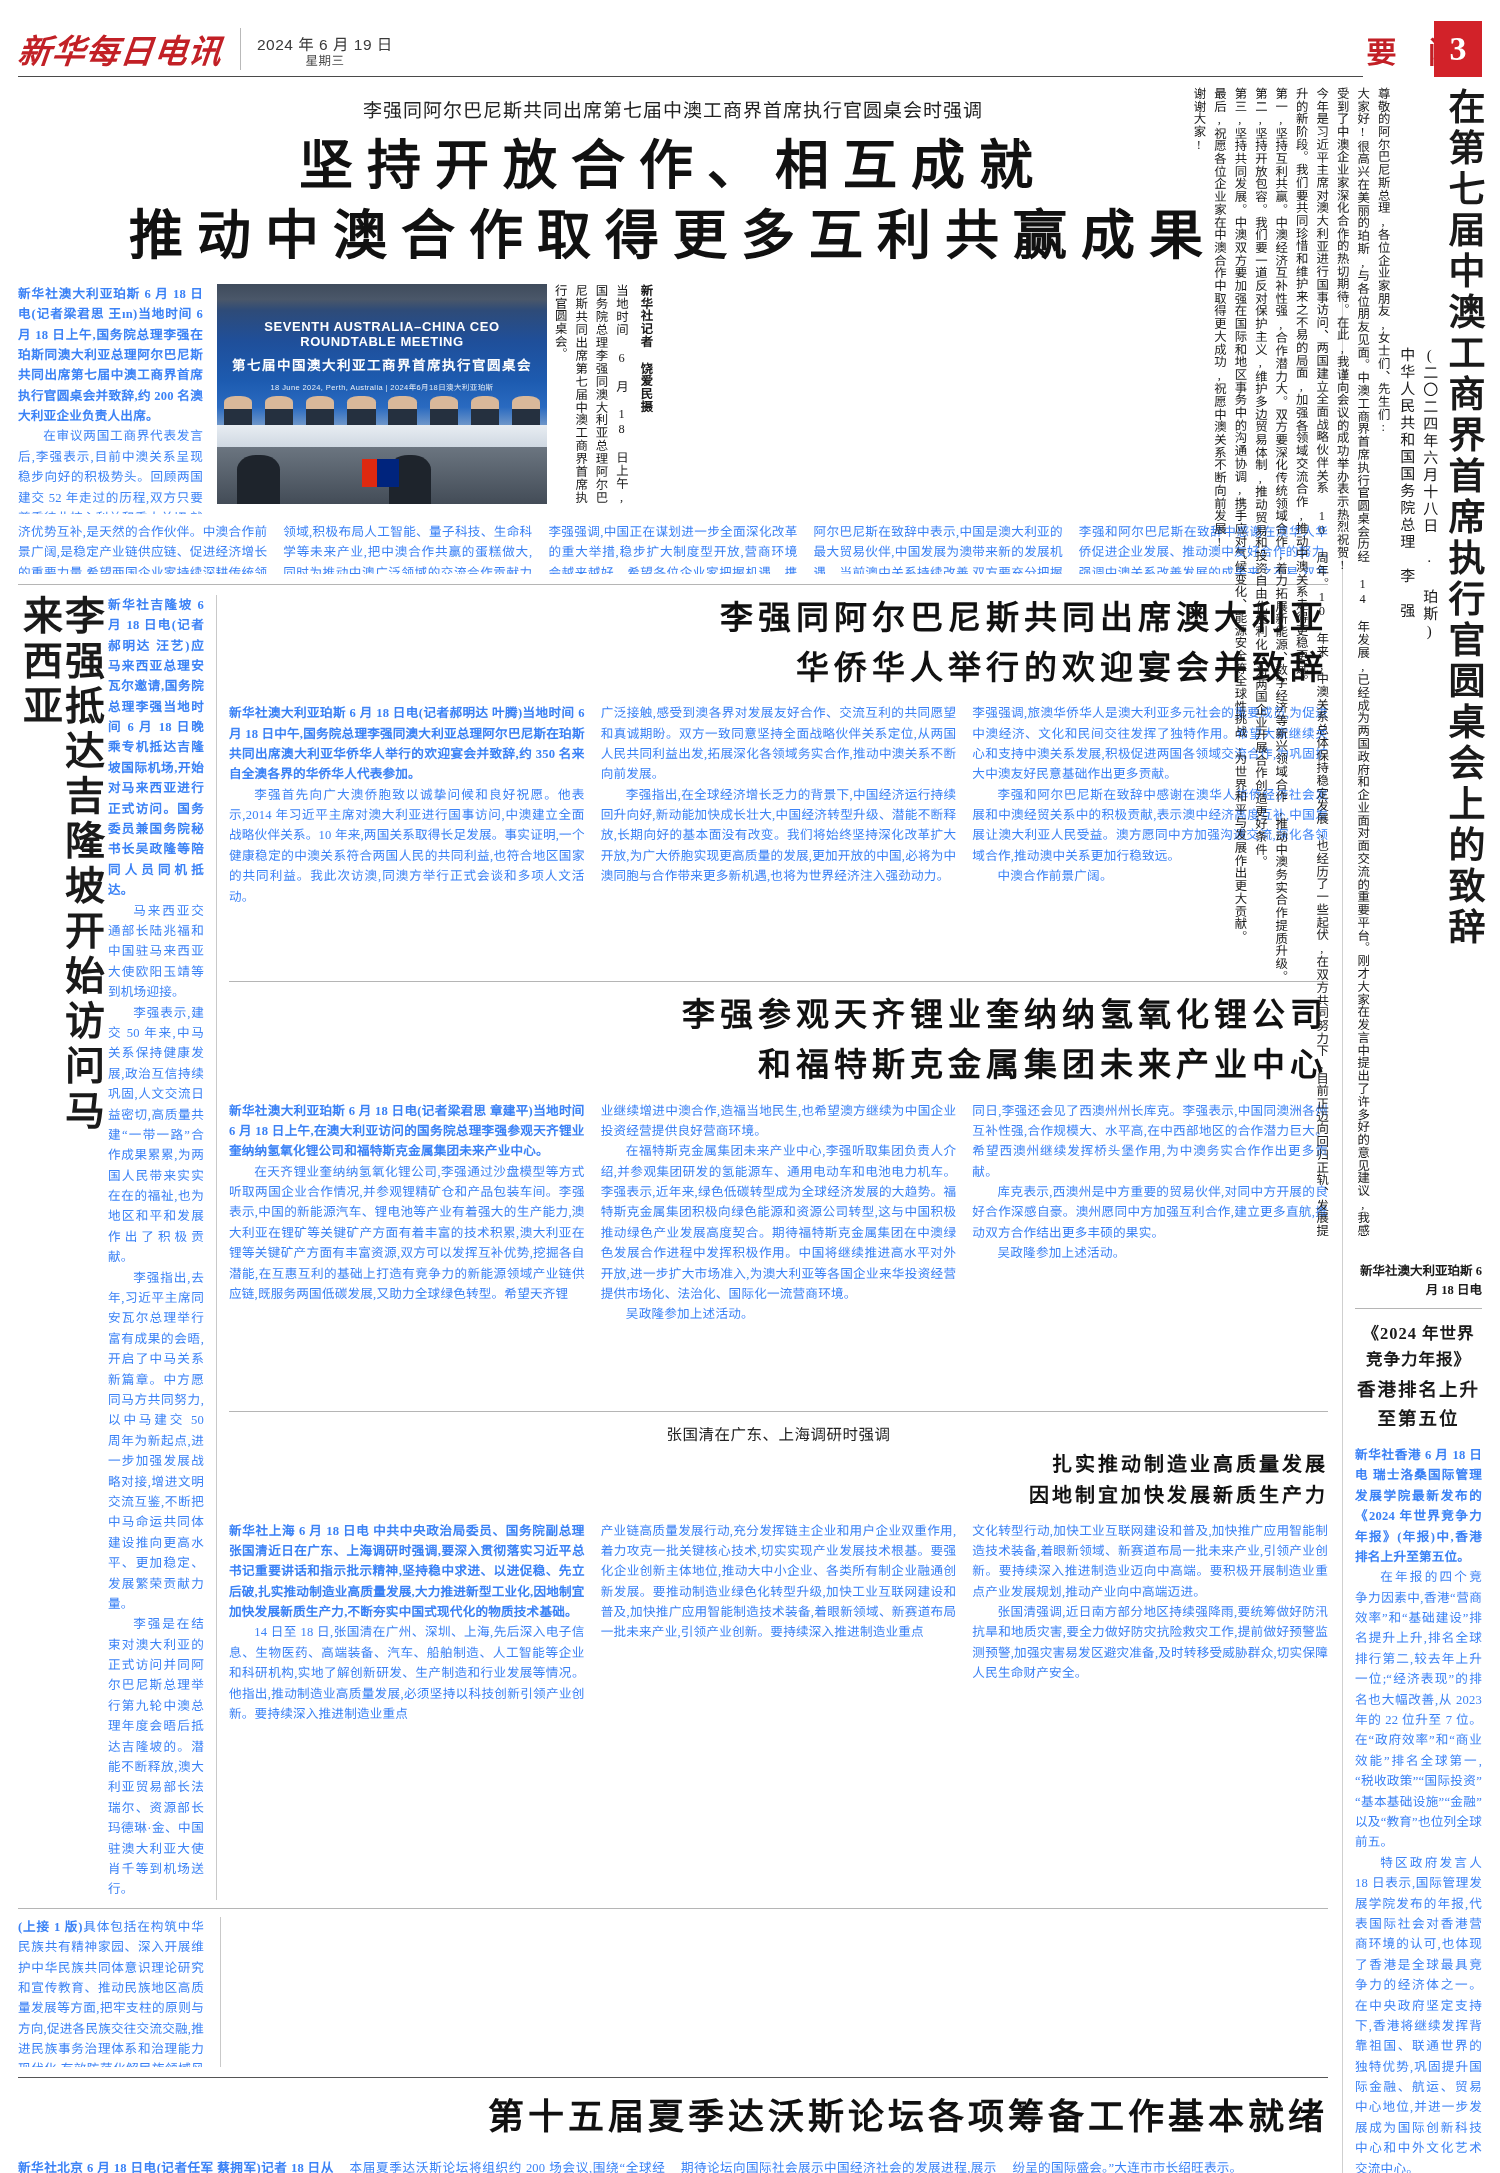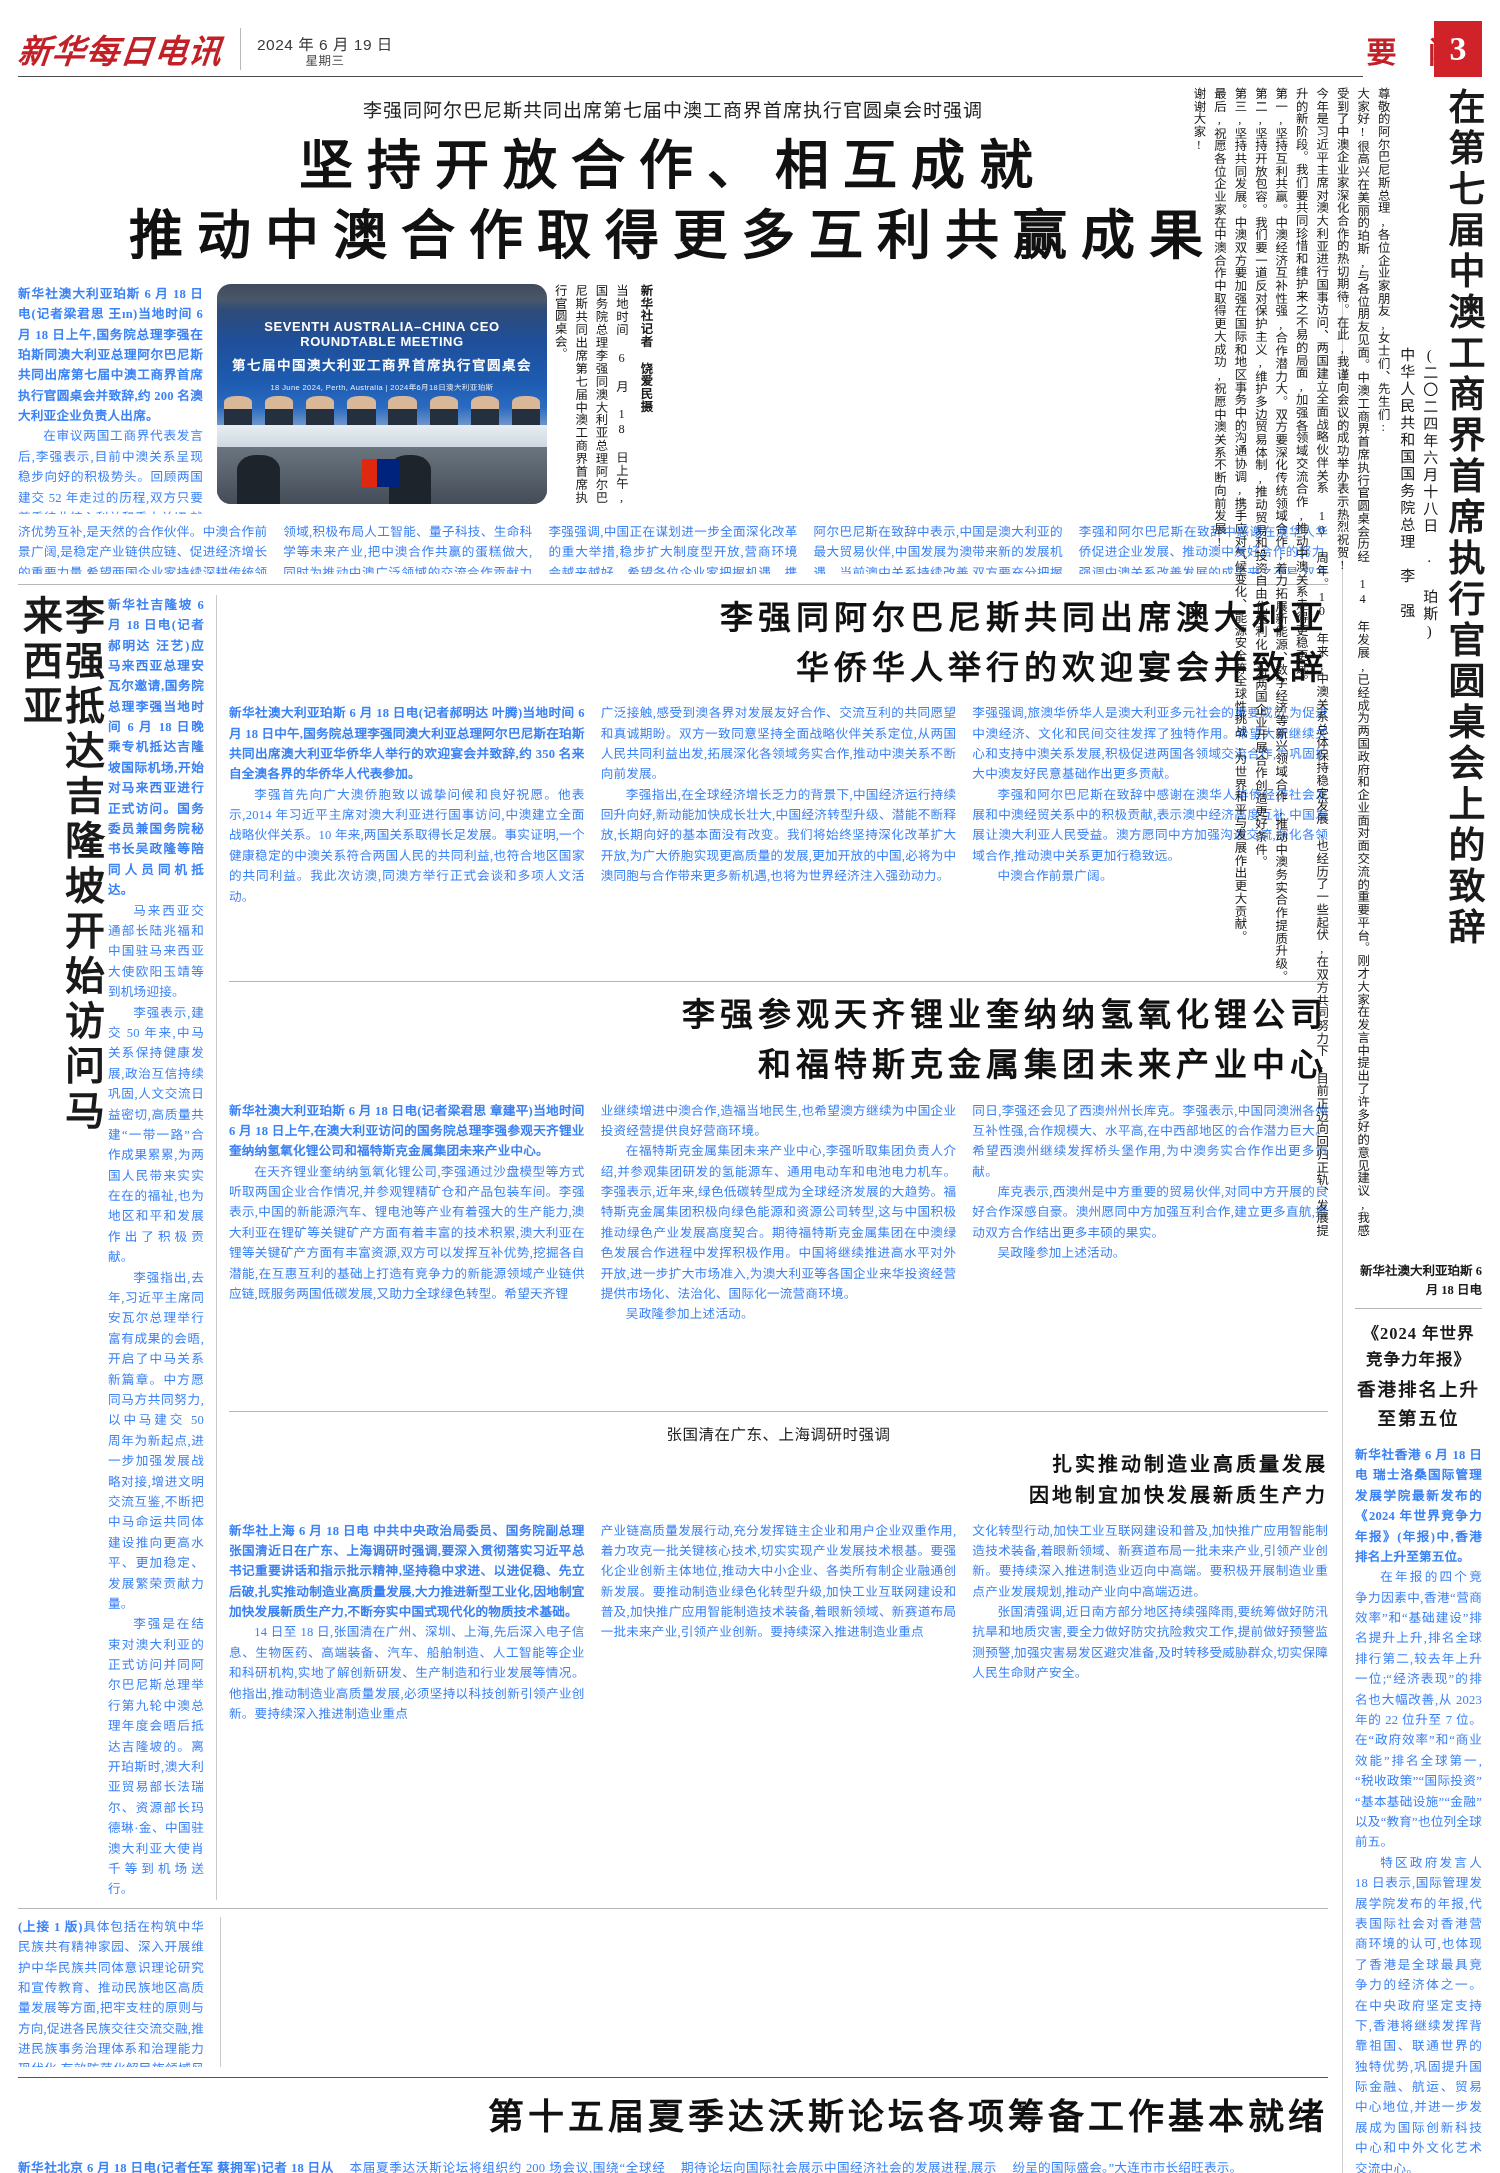--- a/index.html
+++ b/index.html
@@ -94,21 +94,21 @@
   .colset > .col-text { flex: 1; }
 
   .vrule { width: 1px; background: #c9c9c9; align-self: stretch; }
 
   
   .photo-box { position: relative; }
   .photo {
     width: 100%; height: 100%;
     background:
       linear-gradient(180deg, #3f4b5c 0%, #4a5769 7%, #2e4b78 12%, #1f4f9a 26%, #1d5bb0 44%, #2a6ac0 56%, #9fb6cf 70%, #c9d4de 78%, #55606e 86%, #7d8692 100%);
-      position: relative; overflow: hidden; border-radius: 14px;
+      position: relative; overflow: hidden;
   }
   .photo-banner {
     position:absolute; left:4%; right:4%; top:16%;
     text-align:center; color:#fff;
   }
   .pb-en { font-family:"Liberation Sans",sans-serif; font-weight:700; font-size:13px; letter-spacing:.6px; }
   .pb-cn { font-family:"Liberation Sans",sans-serif; font-weight:700; font-size:13.5px; letter-spacing:1.5px; margin-top:5px; }
   .pb-sub { font-family:"Liberation Sans",sans-serif; font-size:7.5px; letter-spacing:.4px; margin-top:7px; opacity:.9;}
   .photo-table {
     position:absolute; left:0; right:0; bottom:26%; height:10%;
@@ -235,21 +235,21 @@
 
       <div style="display:flex; margin-top:10px;">
 
         <div style="width:186px; display:flex;">
           <div class="vhead vhead-big" style="height:560px; margin-right:6px;">李强抵达吉隆坡开始访问马来西亚</div>
           <div class="col-text" style="width:96px;">
             <p class="noind"><span class="dateline">新华社吉隆坡 6 月 18 日电(记者郝明达 汪艺)应马来西亚总理安瓦尔邀请,国务院总理李强当地时间 6 月 18 日晚乘专机抵达吉隆坡国际机场,开始对马来西亚进行正式访问。国务委员兼国务院秘书长吴政隆等陪同人员同机抵达。</span></p>
             <p>马来西亚交通部长陆兆福和中国驻马来西亚大使欧阳玉靖等到机场迎接。</p>
             <p>李强表示,建交 50 年来,中马关系保持健康发展,政治互信持续巩固,人文交流日益密切,高质量共建“一带一路”合作成果累累,为两国人民带来实实在在的福祉,也为地区和平和发展作出了积极贡献。</p>
             <p>李强指出,去年,习近平主席同安瓦尔总理举行富有成果的会晤,开启了中马关系新篇章。中方愿同马方共同努力,以中马建交 50 周年为新起点,进一步加强发展战略对接,增进文明交流互鉴,不断把中马命运共同体建设推向更高水平、更加稳定、发展繁荣贡献力量。</p>
-            <p>李强是在结束对澳大利亚的正式访问并同阿尔巴尼斯总理举行第九轮中澳总理年度会晤后抵达吉隆坡的。离开珀斯时,澳大利亚贸易部长法瑞尔、资源部长玛德琳·金、中国驻澳大利亚大使肖千等到机场送行。</p>
+            <p>李强是在结束对澳大利亚的正式访问并同阿尔巴尼斯总理举行第九轮中澳总理年度会晤后抵达吉隆坡的。潜能不断释放,澳大利亚贸易部长法瑞尔、资源部长玛德琳·金、中国驻澳大利亚大使肖千等到机场送行。</p>
           </div>
         </div>
 
         <div class="vrule" style="margin:0 12px;"></div>
 
         <div style="flex:1;">
 
           <div>
             <div class="sec-head">李强同阿尔巴尼斯共同出席澳大利亚</div>
             <div class="sec-head" style="margin-top:4px;">华侨华人举行的欢迎宴会并致辞</div>

